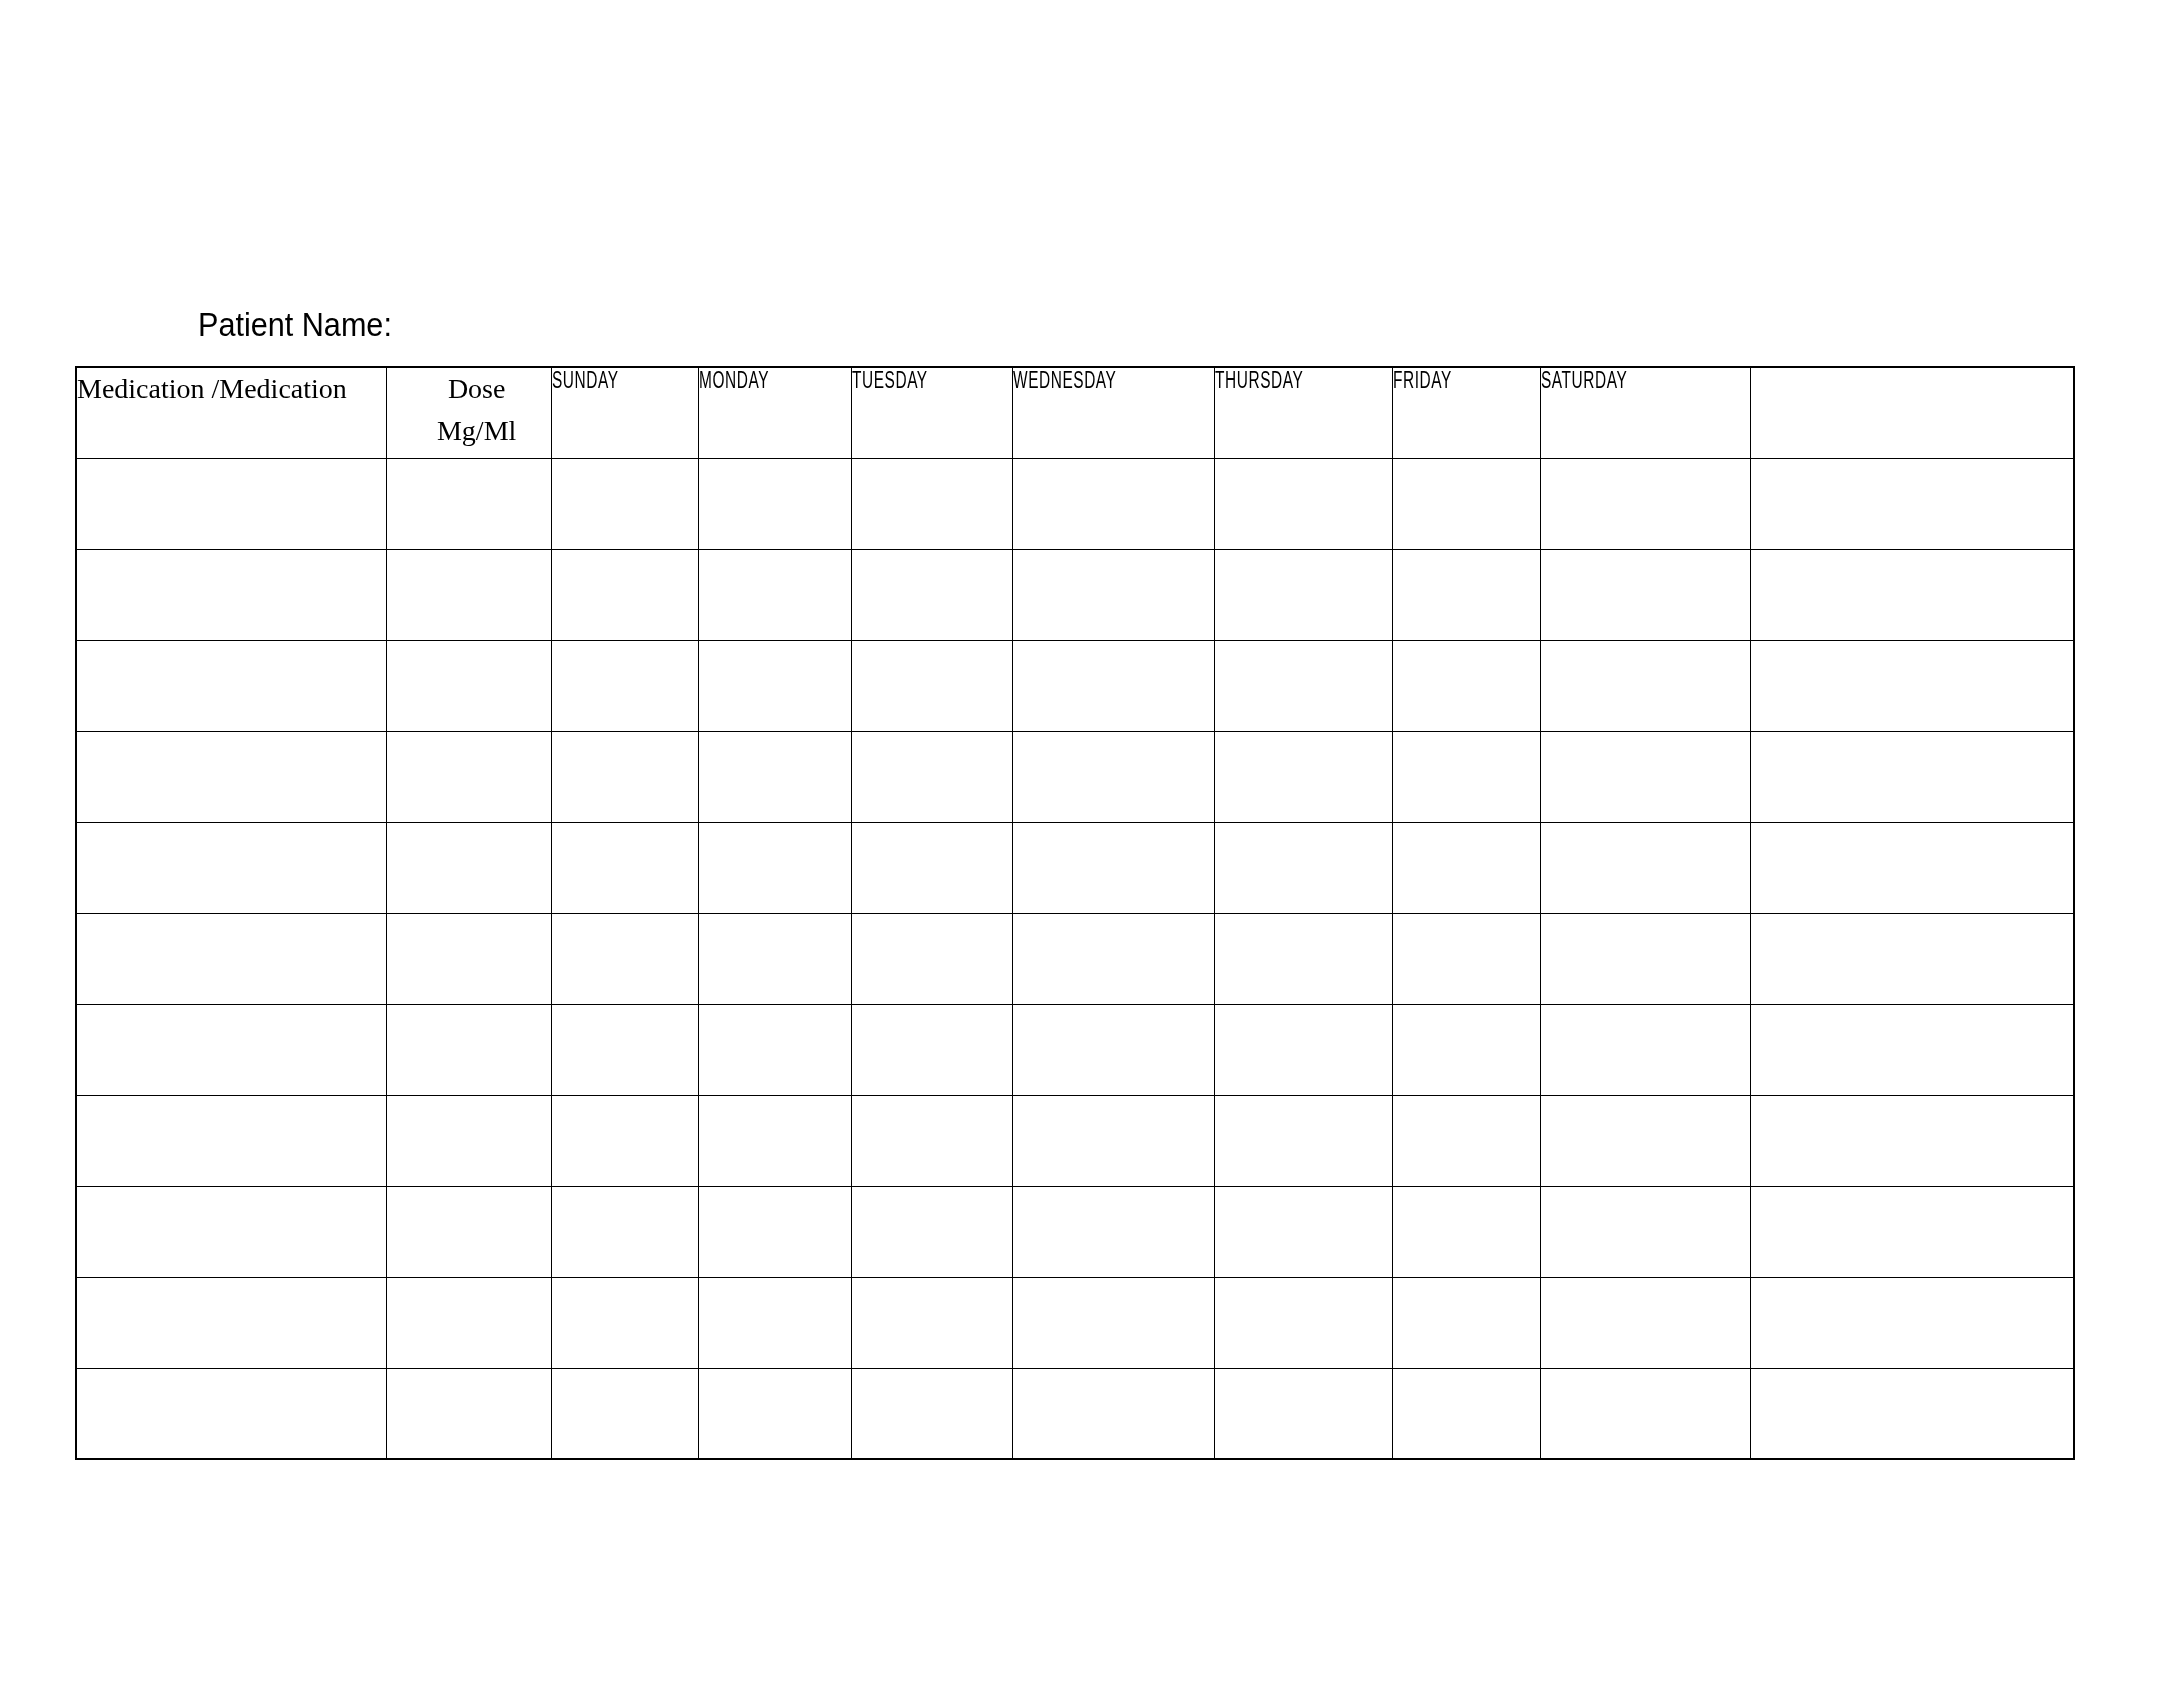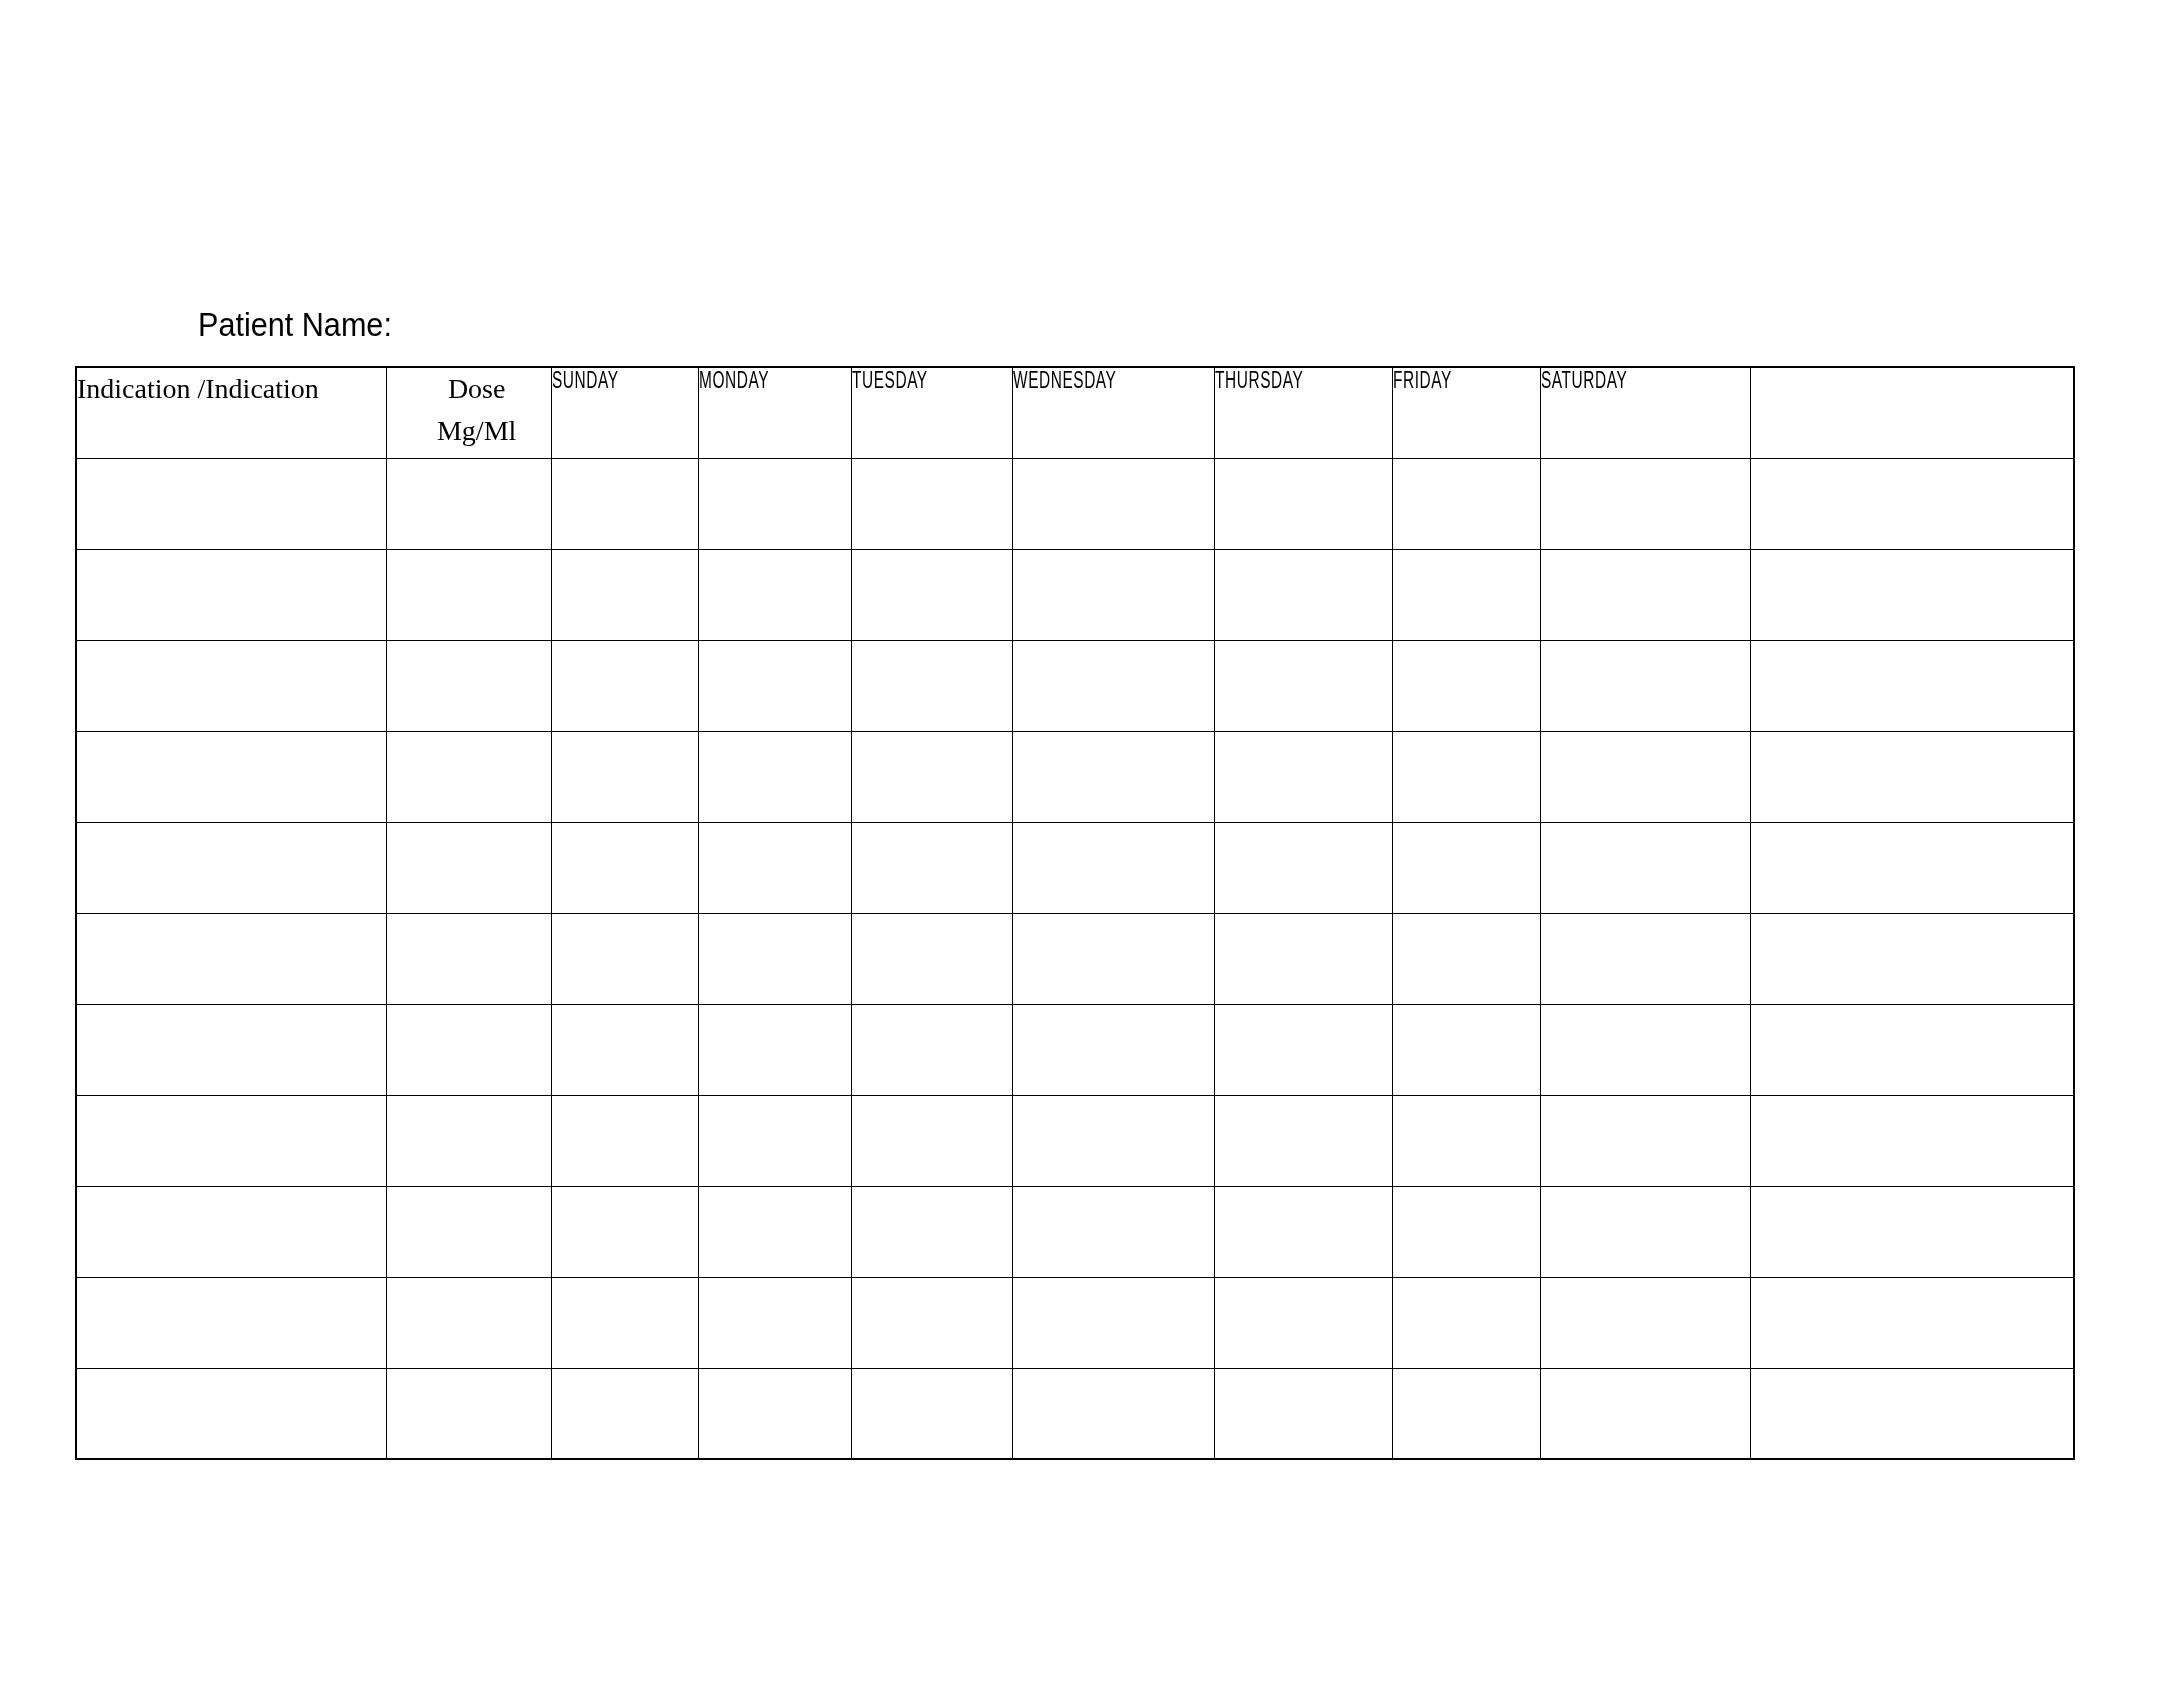--- a/index.html
+++ b/index.html
@@ -107,21 +107,21 @@
       <col style="width:153px">
       <col style="width:161px">
       <col style="width:202px">
       <col style="width:178px">
       <col style="width:148px">
       <col style="width:210px">
       <col style="width:324px">
     </colgroup>
     <thead>
       <tr>
-        <th class="serif-head">Indication /Indication</th>
+        <th class="serif-head">Medication /Medication</th>
         <th class="serif-head center">Dose
 Mg/Ml</th>
         <th class="day-head">
           <span class="day-label">SUNDAY</span>
         </th>
         <th class="day-head">
           <span class="day-label">MONDAY</span>
         </th>
         <th class="day-head">
           <span class="day-label">TUESDAY</span>

